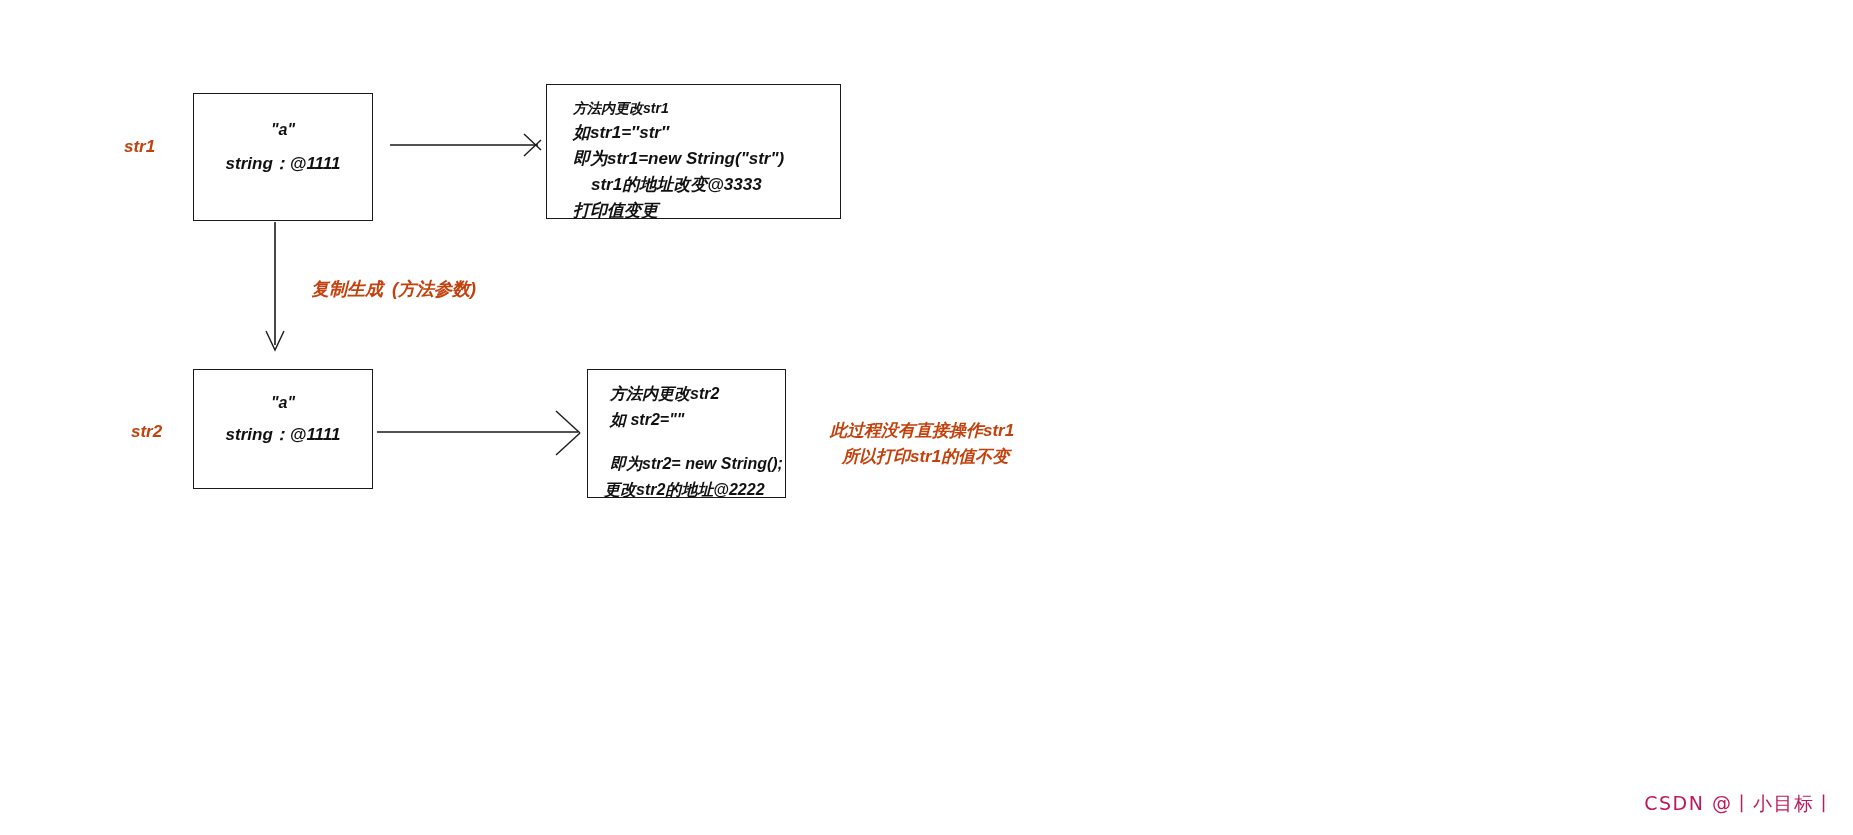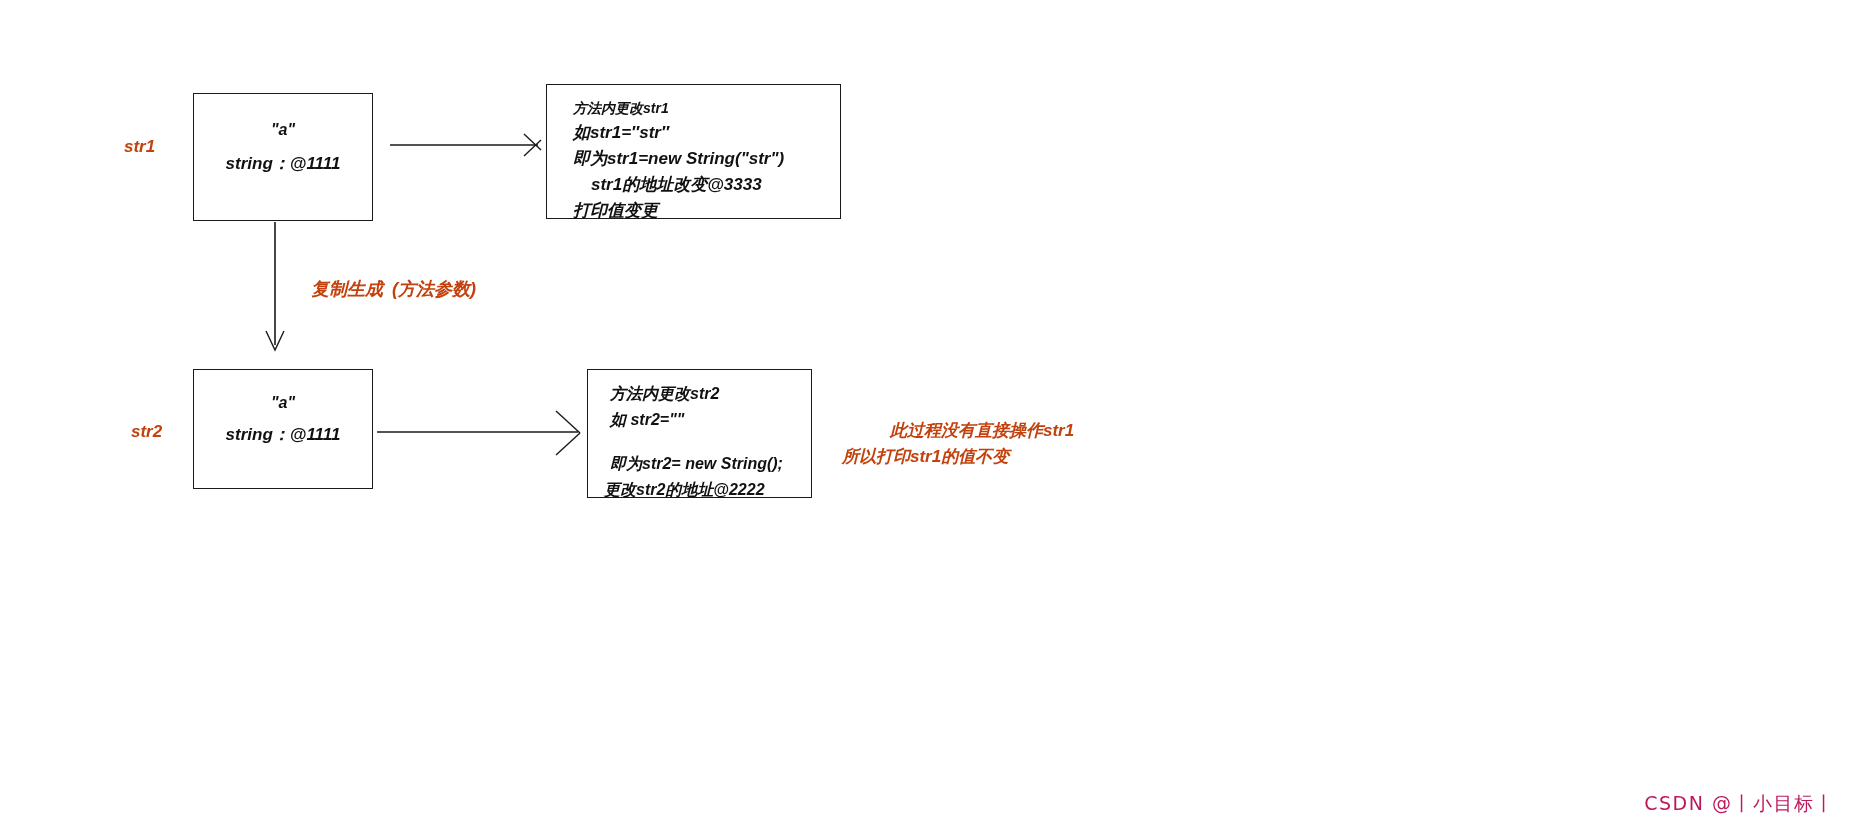--- a/index.html
+++ b/index.html
@@ -126,25 +126,25 @@
   <div class="label" style="left:311px; top:277px; font-size:18px;">复制生成</div>
   <div class="label" style="left:392px; top:277px; font-size:18px;">(方法参数)</div>
 
   <div class="label" style="left:131px; top:422px; font-size:17px;">str2</div>
 
   <div class="var-box" style="left:193px; top:369px; width:180px; height:120px;">
     <div class="bx-line" style="top:24px; font-size:16px;">"a"</div>
     <div class="bx-line" style="top:53px; font-size:17px;">string：@1111</div>
   </div>
 
-  <div class="note-box" style="left:587px; top:369px; width:225px; height:129px;">
+  <div class="note-box" style="left:587px; top:369px; width:199px; height:129px;">
     <div class="nb-line" style="margin:6px 0 0 22px; font-size:16px;">方法内更改str2</div>
     <div class="nb-line" style="margin:10px 0 0 22px; font-size:16px;">如 str2=""</div>
     <div class="nb-line" style="margin:28px 0 0 22px; font-size:16px;">即为str2= new String();</div>
     <div class="nb-line" style="margin:10px 0 0 16px; font-size:16px;">更改str2的地址@2222</div>
   </div>
 
-  <div class="label plain-line" style="left:890px; top:418px; font-size:17px;">此过程没有直接操作str1</div>
+  <div class="label plain-line" style="left:830px; top:418px; font-size:17px;">此过程没有直接操作str1</div>
   <div class="label plain-line" style="left:842px; top:444px; font-size:17px;">所以打印str1的值不变</div>
 
   <div class="watermark">CSDN @丨小目标丨</div>
 
 </div>
 
 </body></html>

